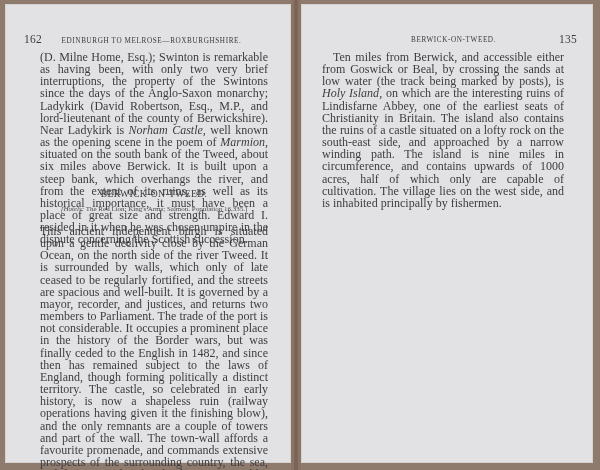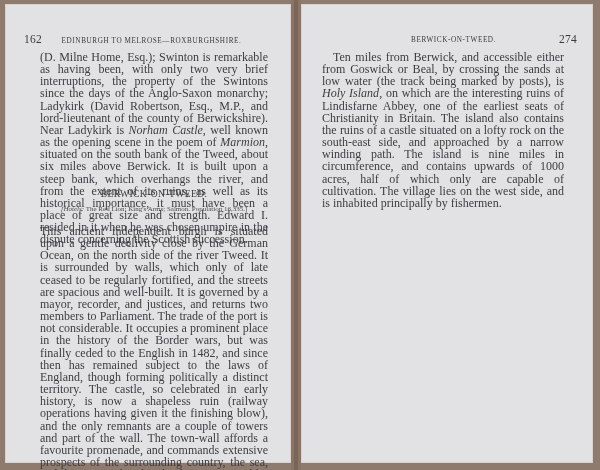--- a/index.html
+++ b/index.html
@@ -77,21 +77,21 @@
     </div>
   </div>
 
   <div class="gutter"></div>
 
   <div class="page right">
     <div class="running" style="left:110px; top:29px;">
       <span class="rt">Berwick-on-Tweed.</span>
     </div>
     <div class="running" style="left:258px; top:29px;">
-      <span class="pn">274</span>
+      <span class="pn">135</span>
     </div>
 
     <div class="text" style="left:21px; top:47px; width:242px;">
       <p class="indent">
         <span>Ten miles from Berwick, and accessible either from Goswick or Beal, by crossing the sands at low water (the track being marked by posts), is </span><em>Holy Island</em><span>, on which are the interesting ruins of Lindisfarne Abbey, one of the earliest seats of Christianity in Britain. The island also contains the ruins of a castle situated on a lofty rock on the south-east side, and approached by a narrow winding path. The island is nine miles in circumference, and contains upwards of 1000 acres, half of which only are capable of cultivation. The village lies on the west side, and is inhabited principally by fishermen.</span>
       </p>
     </div>
   </div>
 
 </div>

